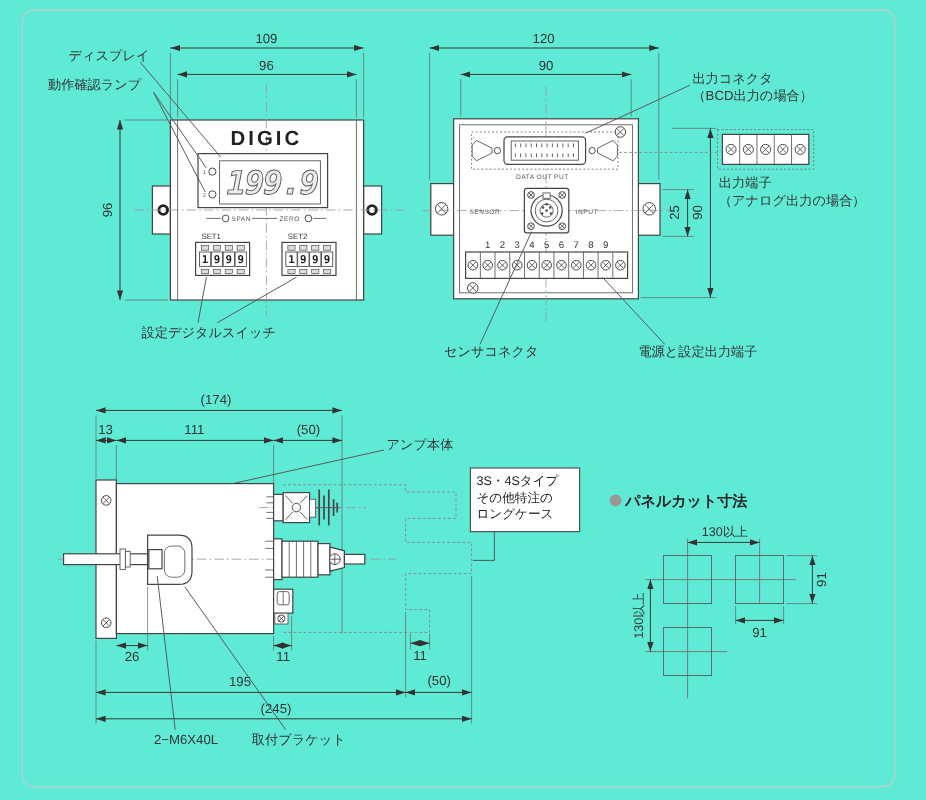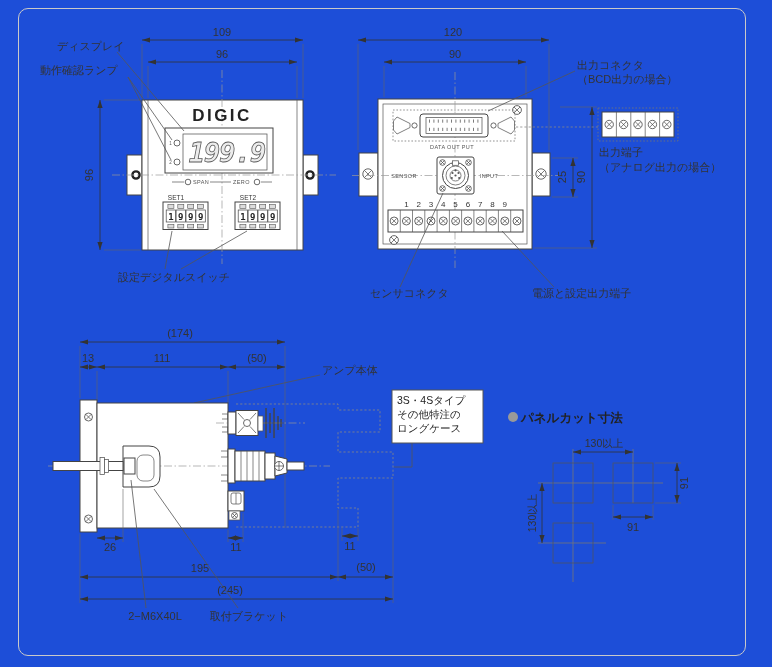--- a/index.html
+++ b/index.html
@@ -1,16 +1,16 @@
 <!DOCTYPE html>
 <html><head>
 <meta charset="utf-8">
 <style>
   html,body{margin:0;padding:0;background:#fff;}
-  .canvas{position:relative;width:772px;height:667px;background:#1d4ed8;overflow:hidden;
+  .canvas{position:relative;width:772px;height:667px;background:#5eead4;overflow:hidden;
           font-family:"Liberation Sans","DejaVu Sans",sans-serif;}
   .frame{position:absolute;left:18px;top:8px;right:26px;bottom:11px;
          border:1.5px solid #c9c9c9;border-radius:10px;}
   svg{position:absolute;left:0;top:0;}
   .ln2  {stroke:#555;stroke-width:.7;fill:none;}
   .fw   {fill:#fff;stroke:#444;stroke-width:1;}
   .fw2  {fill:#fff;stroke:#555;stroke-width:.75;}
   .ext  {stroke:#666;stroke-width:.6;fill:none;}
   .dim  {stroke:#333;stroke-width:.8;fill:none;marker-start:url(#arr);marker-end:url(#arr);}
   .cl   {stroke:#999;stroke-width:.7;fill:none;stroke-dasharray:8 2.5 1.5 2.5;}

